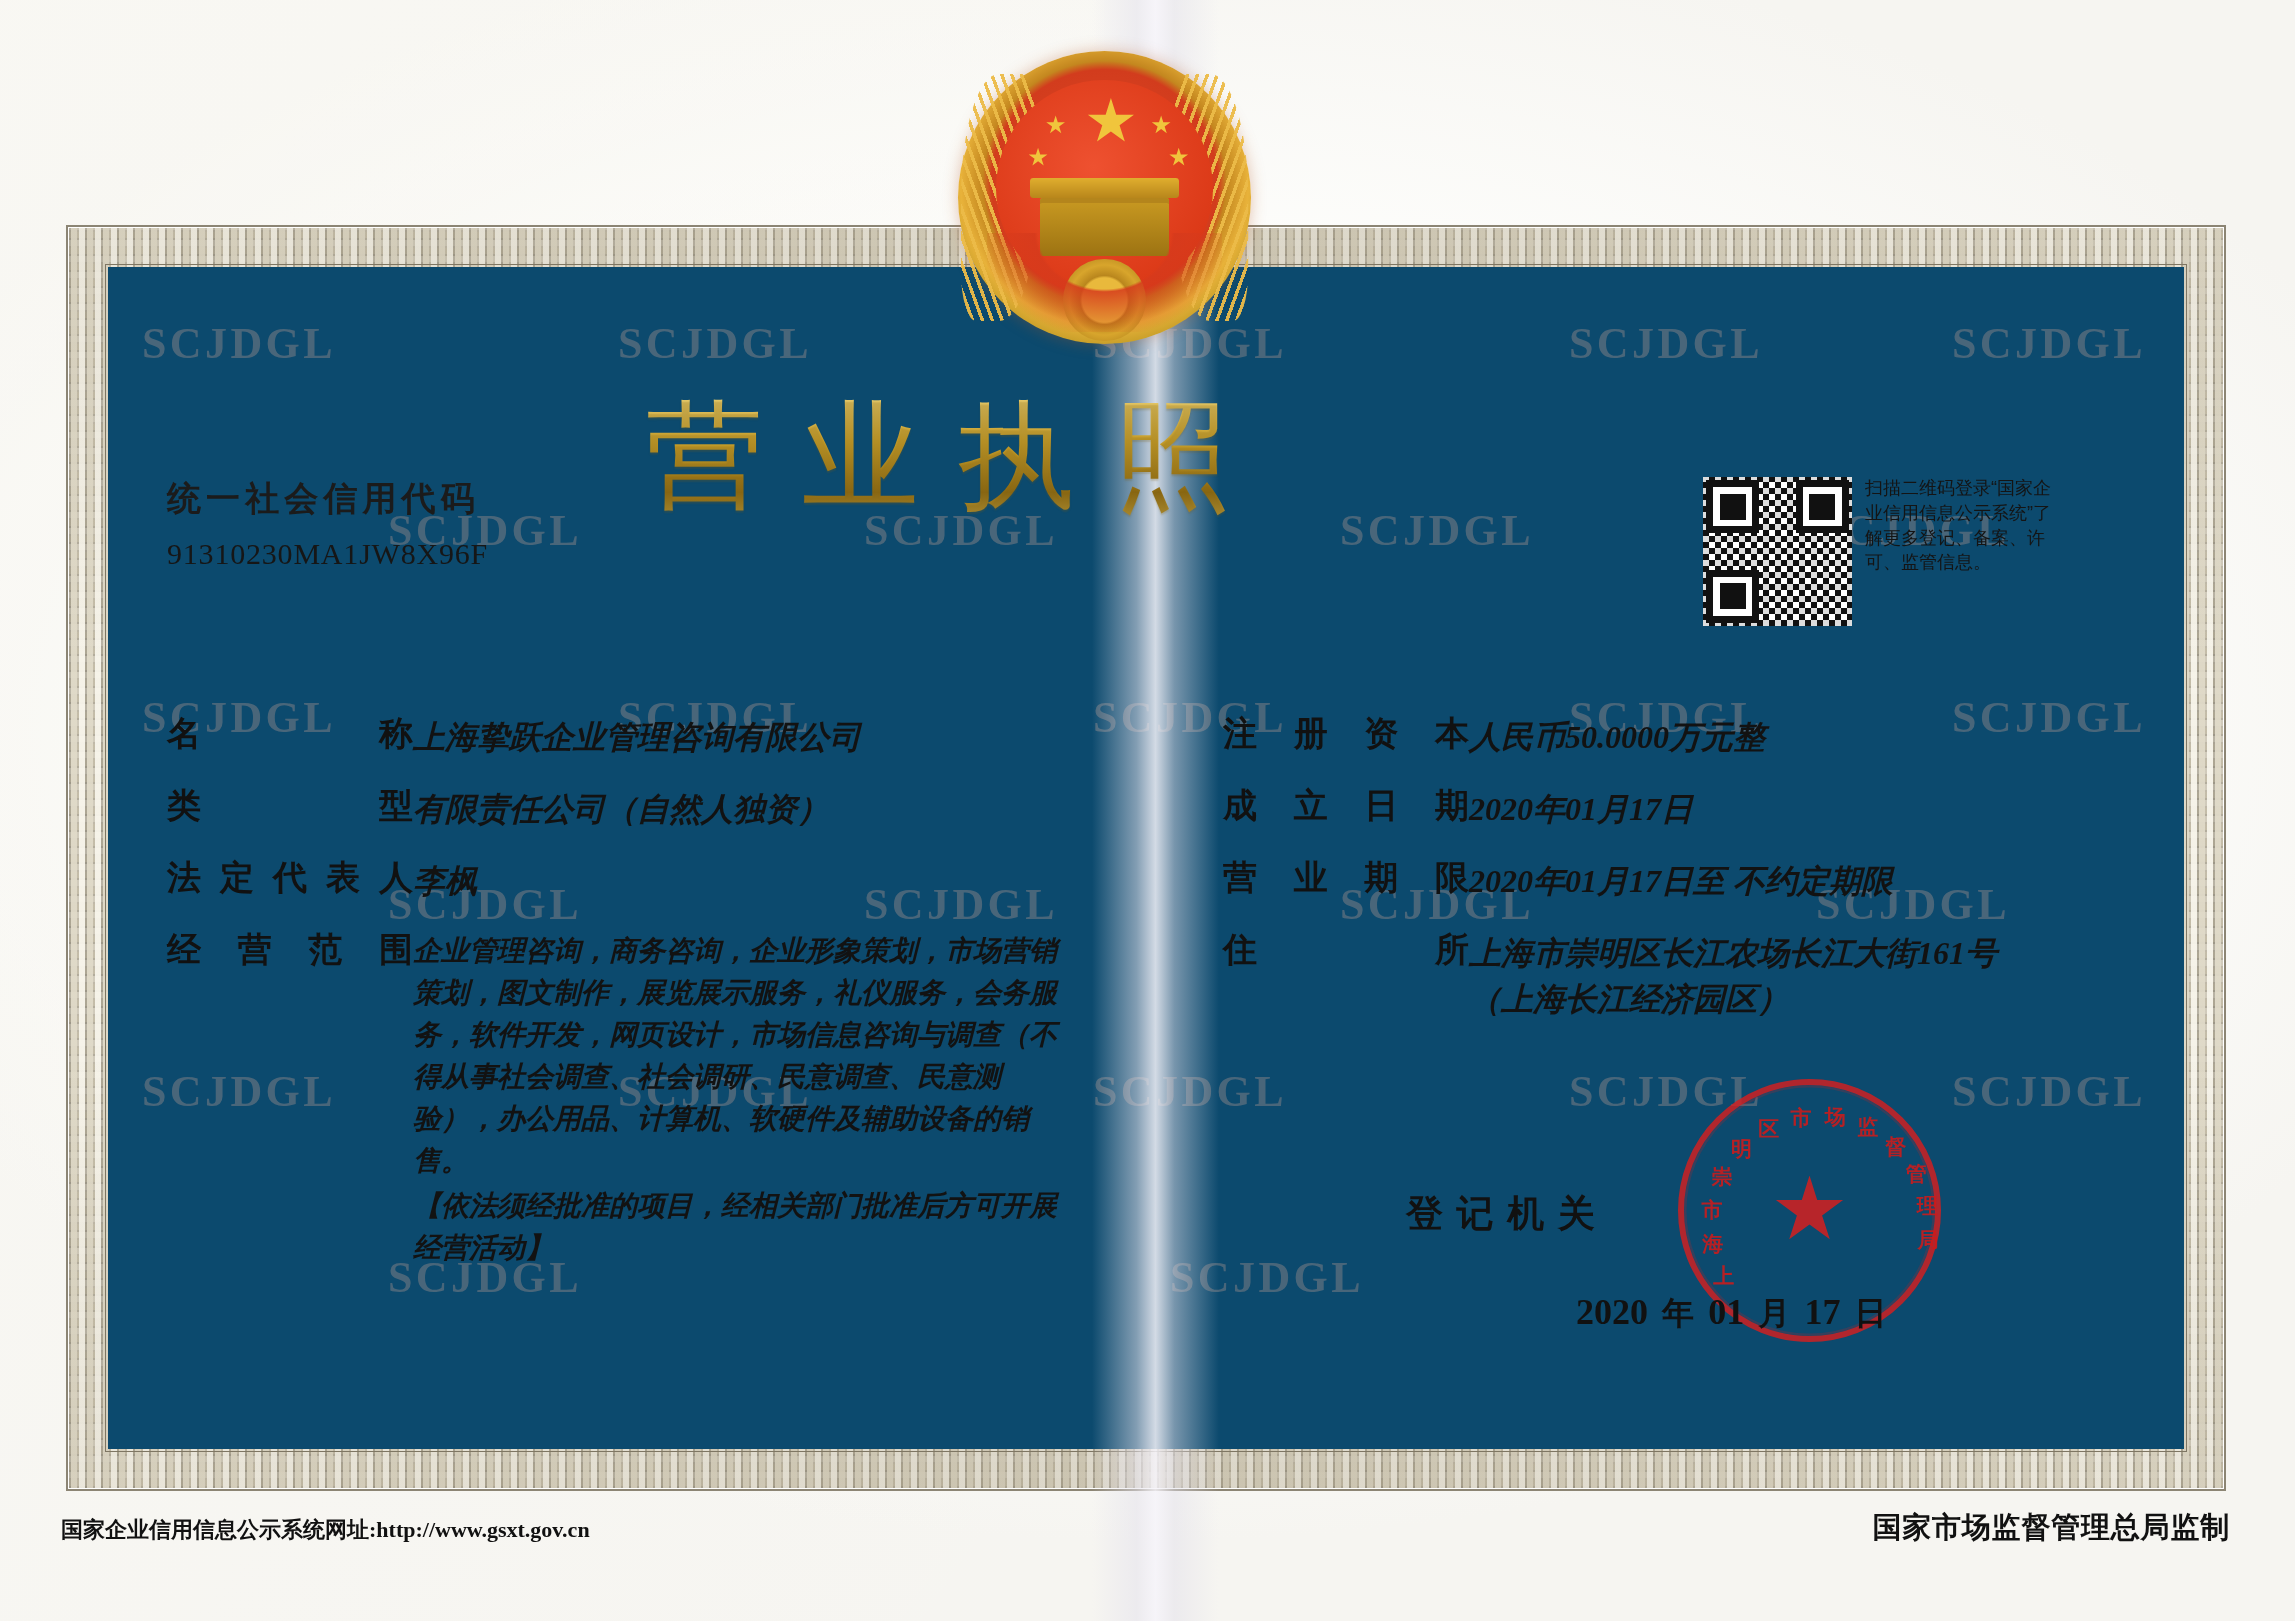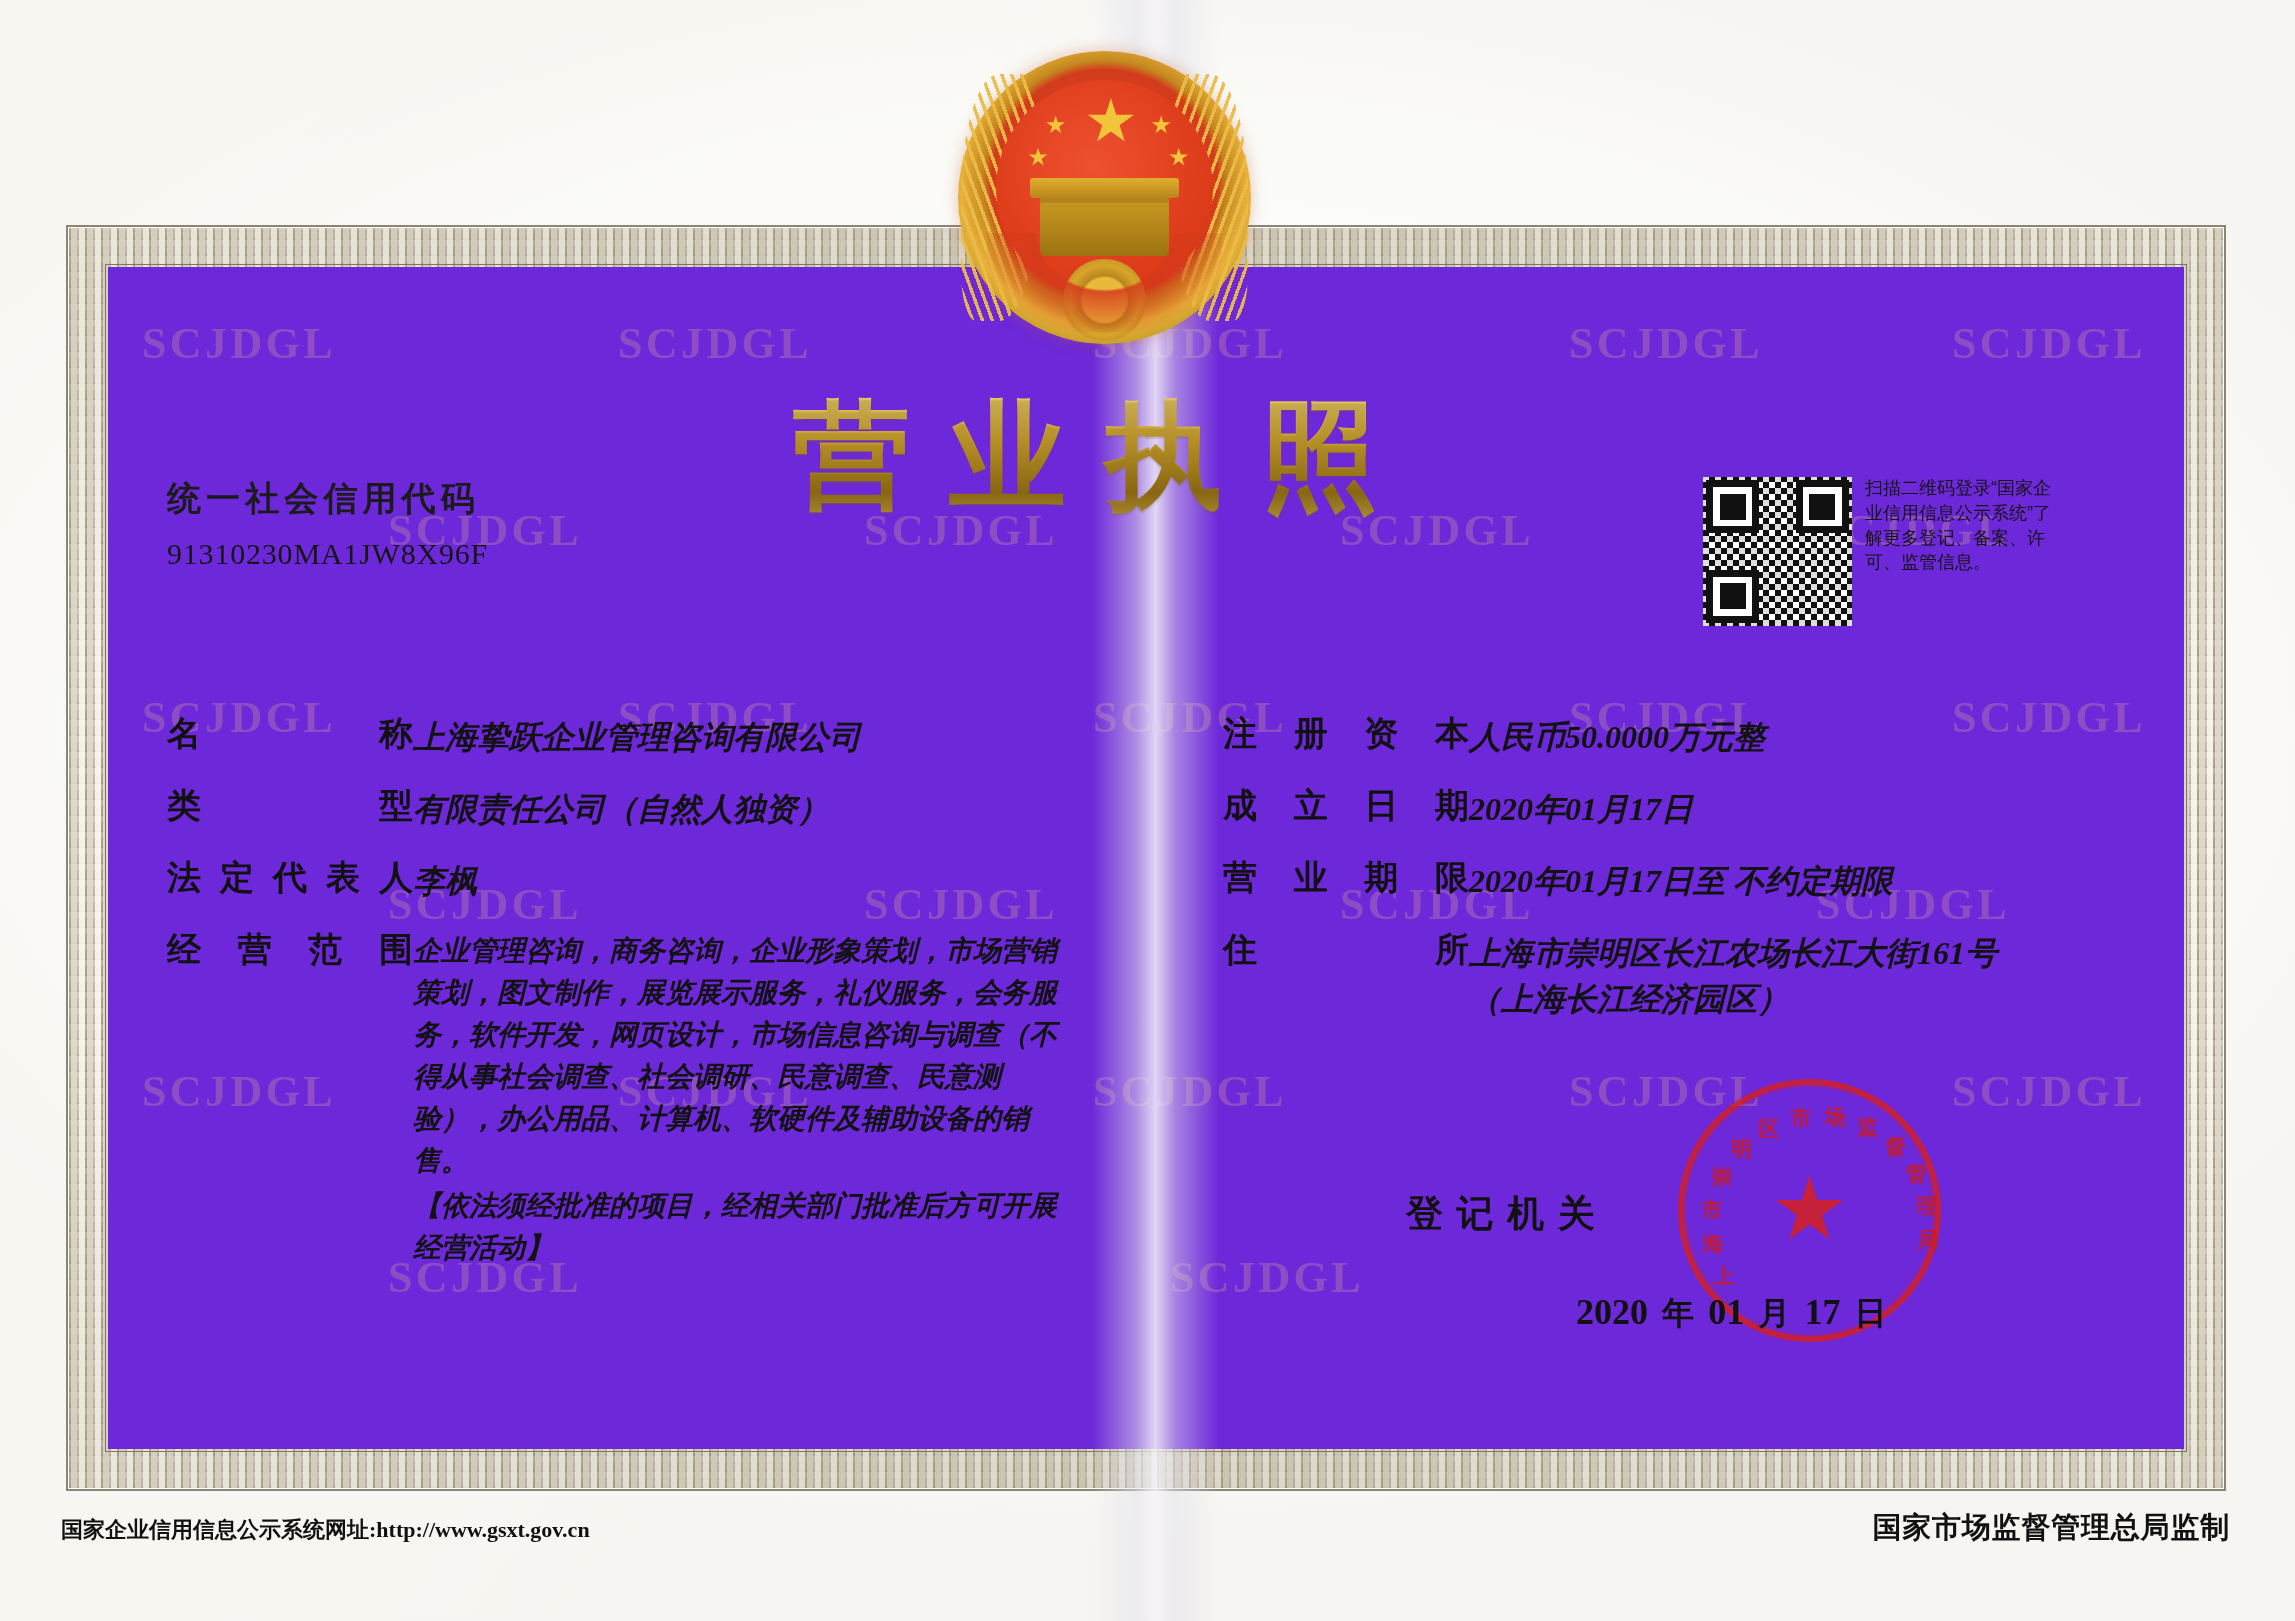--- a/index.html
+++ b/index.html
@@ -88,21 +88,21 @@
   }
   .border-inner-line {
     position: absolute;
     inset: 39px;
     border: 1.7px solid #7e7663;
     box-sizing: border-box;
   }
   .paper {
     position: absolute;
     inset: 42px;
-    background: #6d28d9;
+    background: #0c4a6e;
     overflow: hidden;
     text-align: right;
   }
 
   
   .wm {
     position: absolute;
     font-family: "Liberation Serif", serif;
     font-weight: 700;
     letter-spacing: 3.4px;
@@ -190,23 +190,22 @@
     background:
       radial-gradient(ellipse at 50% 0%, rgba(225,68,38,0.0) 40%, rgba(214,58,28,0.85) 42%, rgba(214,58,28,0) 75%);
   }
 
   
   #title {
     position: absolute;
     left: 646px;
     top: 378px;
     width: 918px;
-    text-align: center;
-    font-family: "Liberation Serif", serif;
-    font-weight: 700;
+    font-family: "Liberation Serif", serif;
+    font-weight: 400;
     font-size: 117px;
     letter-spacing: 39px;
     color: #c8a22e;
     background: linear-gradient(180deg, #f3dc86 0%, #c9a02b 40%, #8e6a12 72%, #d8bb56 100%);
     -webkit-background-clip: text;
     background-clip: text;
     -webkit-text-fill-color: transparent;
     text-shadow: 0 1.7px 1.7px rgba(120,90,20,0.25);
     white-space: nowrap;
   }

